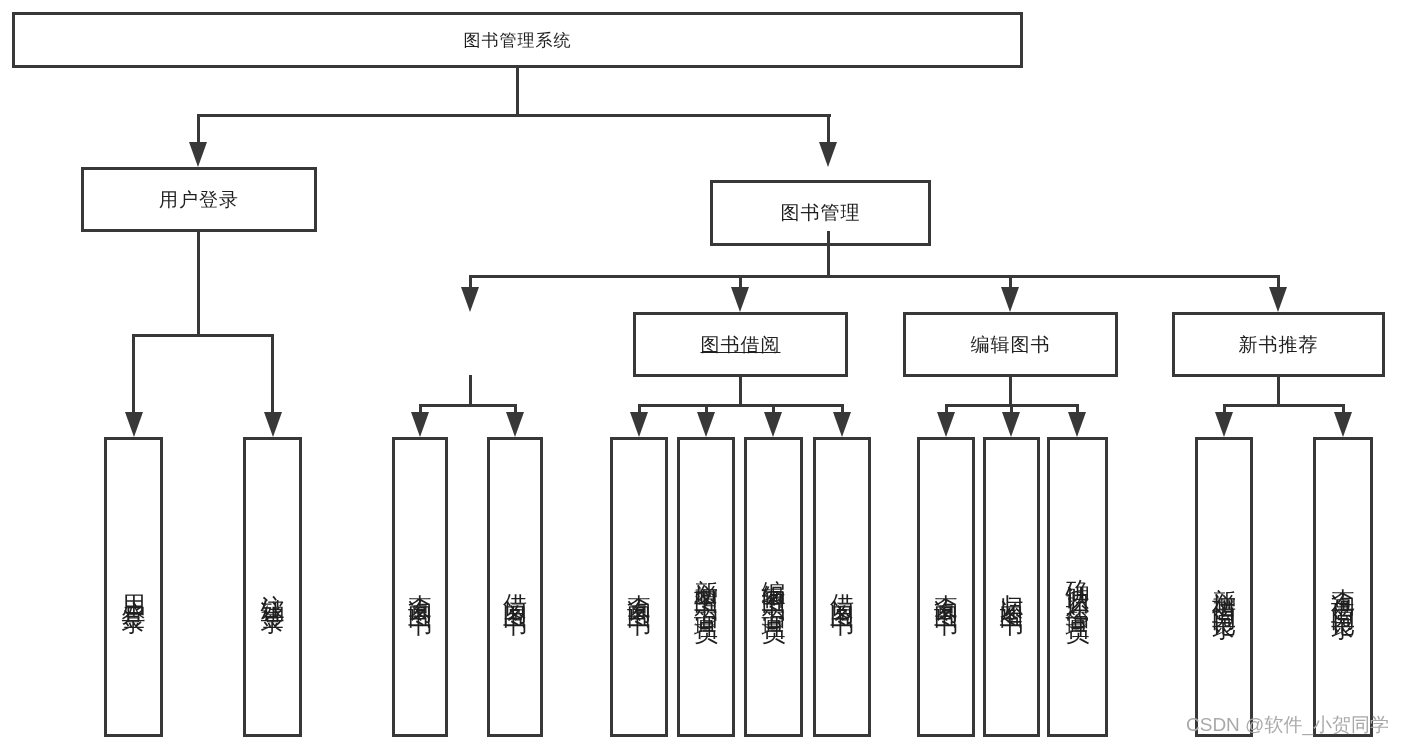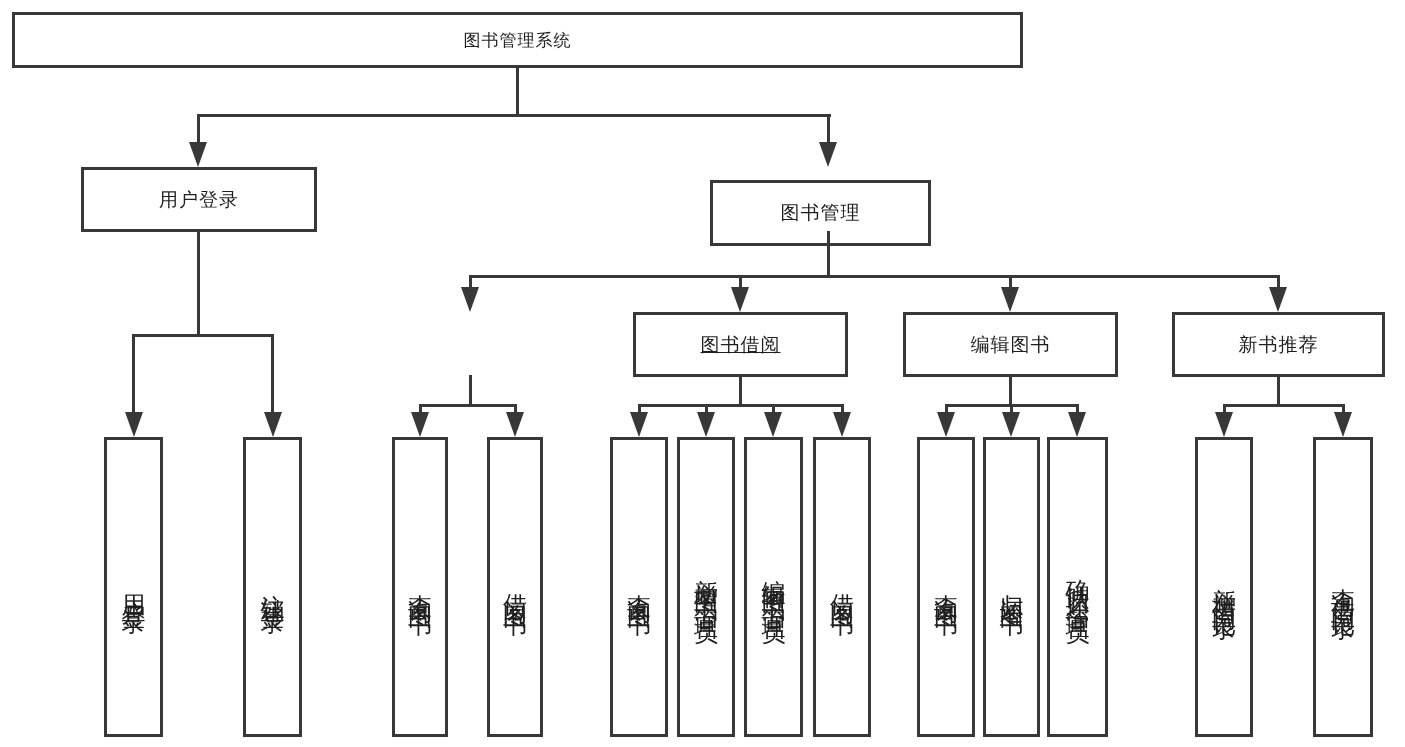--- a/index.html
+++ b/index.html
@@ -181,14 +181,15 @@
     <span>确认归还（管理员）</span>
   </div>
 
   <div class="leaf" style="left:1195px;width:58px;">
     <span>新增借阅记录</span>
   </div>
   <div class="leaf" style="left:1313px;width:60px;">
     <span>查询借阅记录</span>
   </div>
 
+  <div class="watermark">CSDN @软件_小贺同学</div>
 
 </div>
 
 </body></html>

